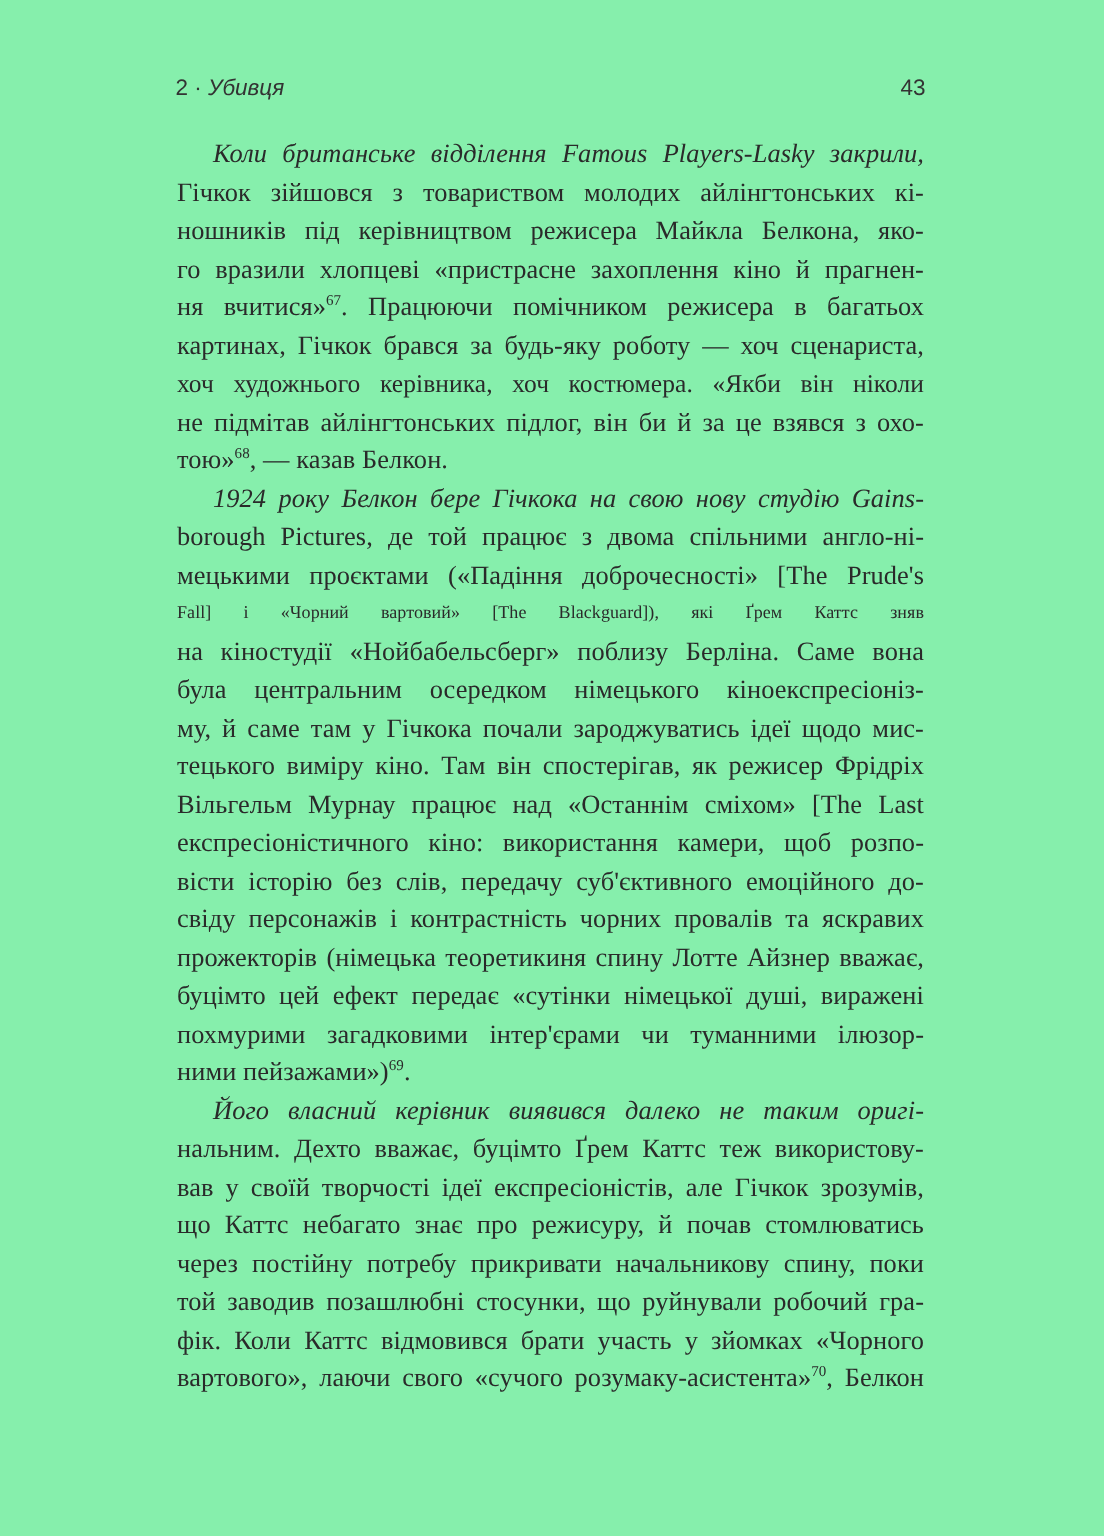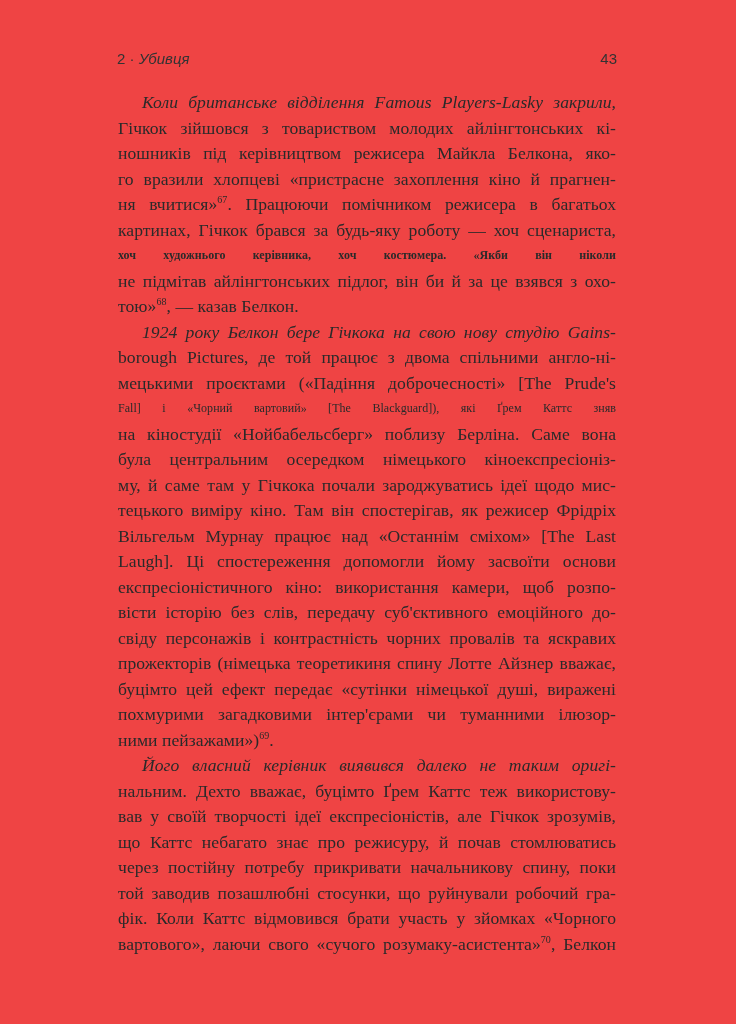--- a/index.html
+++ b/index.html
@@ -12,21 +12,21 @@
       height: 1024px;
       position: relative;
       overflow: hidden;
       font-family: "DejaVu Serif", "Liberation Serif", serif;
       color: #2a2a2a;
     }
     .page {
       position: absolute;
       left: 0; top: 0;
       width: 736px; height: 1024px;
-      background: #ef4444;
+      background: #86efac;
     }
     .running-head {
       position: absolute;
       top: 50px;
       left: 117px;
       width: 500px;
       height: 22px;
       font-family: "Liberation Sans", "DejaVu Sans", sans-serif;
       font-size: 15px;
       color: #333;
@@ -89,33 +89,32 @@
     <span class="folio">43</span>
   </div>
 
   <div class="body-text" id="body-text">
       <div class="line justify indent" style="font-size: 17.6px;"><span>Коли британське відділення Famous Players-Lasky закрили,</span></div>
       <div class="line justify" style="font-size: 17.6px;"><span>Гічкок зійшовся з товариством молодих айлінгтонських кі-</span></div>
       <div class="line justify" style="font-size: 17.6px;"><span>ношників під керівництвом режисера Майкла Белкона, яко-</span></div>
       <div class="line justify" style="font-size: 17.6px;"><span>го вразили хлопцеві «пристрасне захоплення кіно й прагнен-</span></div>
       <div class="line justify" style="font-size: 17.6px;"><span>ня вчитися»</span><sup>67</sup><span>. Працюючи помічником режисера в багатьох</span></div>
       <div class="line justify" style="font-size: 17.6px;"><span>картинах, Гічкок брався за будь-яку роботу — хоч сценариста,</span></div>
-      <div class="line justify" style="font-size: 12px; font-weight: bold;"><span>хоч художнього керівника, хоч костюмера. «Якби він ніколи</span></div>
+      <div class="line justify" style="font-size: 17px;"><span>хоч художнього керівника, хоч костюмера. «Якби він ніколи</span></div>
       <div class="line justify" style="font-size: 17.6px;"><span>не підмітав айлінгтонських підлог, він би й за це взявся з охо-</span></div>
       <div class="line justify last" style="font-size: 17.6px;"><span>тою»</span><sup>68</sup><span>, — казав Белкон.</span></div>
       <div class="line justify indent" style="font-size: 17.6px;"><span>1924 року Белкон бере Гічкока на свою нову студію Gains-</span></div>
       <div class="line justify" style="font-size: 17.6px;"><span>borough Pictures, де той працює з двома спільними англо-ні-</span></div>
       <div class="line justify" style="font-size: 17.6px;"><span>мецькими проєктами («Падіння доброчесності» [The Prude's</span></div>
       <div class="line justify" style="font-size: 12px;"><span>Fall] і «Чорний вартовий» [The Blackguard]), які Ґрем Каттс зняв</span></div>
       <div class="line justify" style="font-size: 17.6px;"><span>на кіностудії «Нойбабельсберг» поблизу Берліна. Саме вона</span></div>
       <div class="line justify" style="font-size: 17.6px;"><span>була центральним осередком німецького кіноекспресіоніз-</span></div>
       <div class="line justify" style="font-size: 17.6px;"><span>му, й саме там у Гічкока почали зароджуватись ідеї щодо мис-</span></div>
       <div class="line justify" style="font-size: 17.6px;"><span>тецького виміру кіно. Там він спостерігав, як режисер Фрідріх</span></div>
       <div class="line justify" style="font-size: 17.6px;"><span>Вільгельм Мурнау працює над «Останнім сміхом» [The Last</span></div>
-      <div class="line justify" style="font-size: 17.6px;"><span>Laugh]. Ці спостереження допомогли йому засвоїти основи</span></div>
       <div class="line justify" style="font-size: 17.6px;"><span>експресіоністичного кіно: використання камери, щоб розпо-</span></div>
       <div class="line justify" style="font-size: 17.6px;"><span>вісти історію без слів, передачу суб'єктивного емоційного до-</span></div>
       <div class="line justify" style="font-size: 17.6px;"><span>свіду персонажів і контрастність чорних провалів та яскравих</span></div>
       <div class="line justify" style="font-size: 17.6px;"><span>прожекторів (німецька теоретикиня спину Лотте Айзнер вважає,</span></div>
       <div class="line justify" style="font-size: 17.6px;"><span>буцімто цей ефект передає «сутінки німецької душі, виражені</span></div>
       <div class="line justify" style="font-size: 17.6px;"><span>похмурими загадковими інтер'єрами чи туманними ілюзор-</span></div>
       <div class="line justify last" style="font-size: 17.6px;"><span>ними пейзажами»)</span><sup>69</sup><span>.</span></div>
       <div class="line justify indent" style="font-size: 17.6px;"><span>Його власний керівник виявився далеко не таким оригі-</span></div>
       <div class="line justify" style="font-size: 17.6px; font-family: Liberation Serif, serif;"><span>нальним. Дехто вважає, буцімто Ґрем Каттс теж використову-</span></div>
       <div class="line justify" style="font-size: 17.6px;"><span>вав у своїй творчості ідеї експресіоністів, але Гічкок зрозумів,</span></div>

